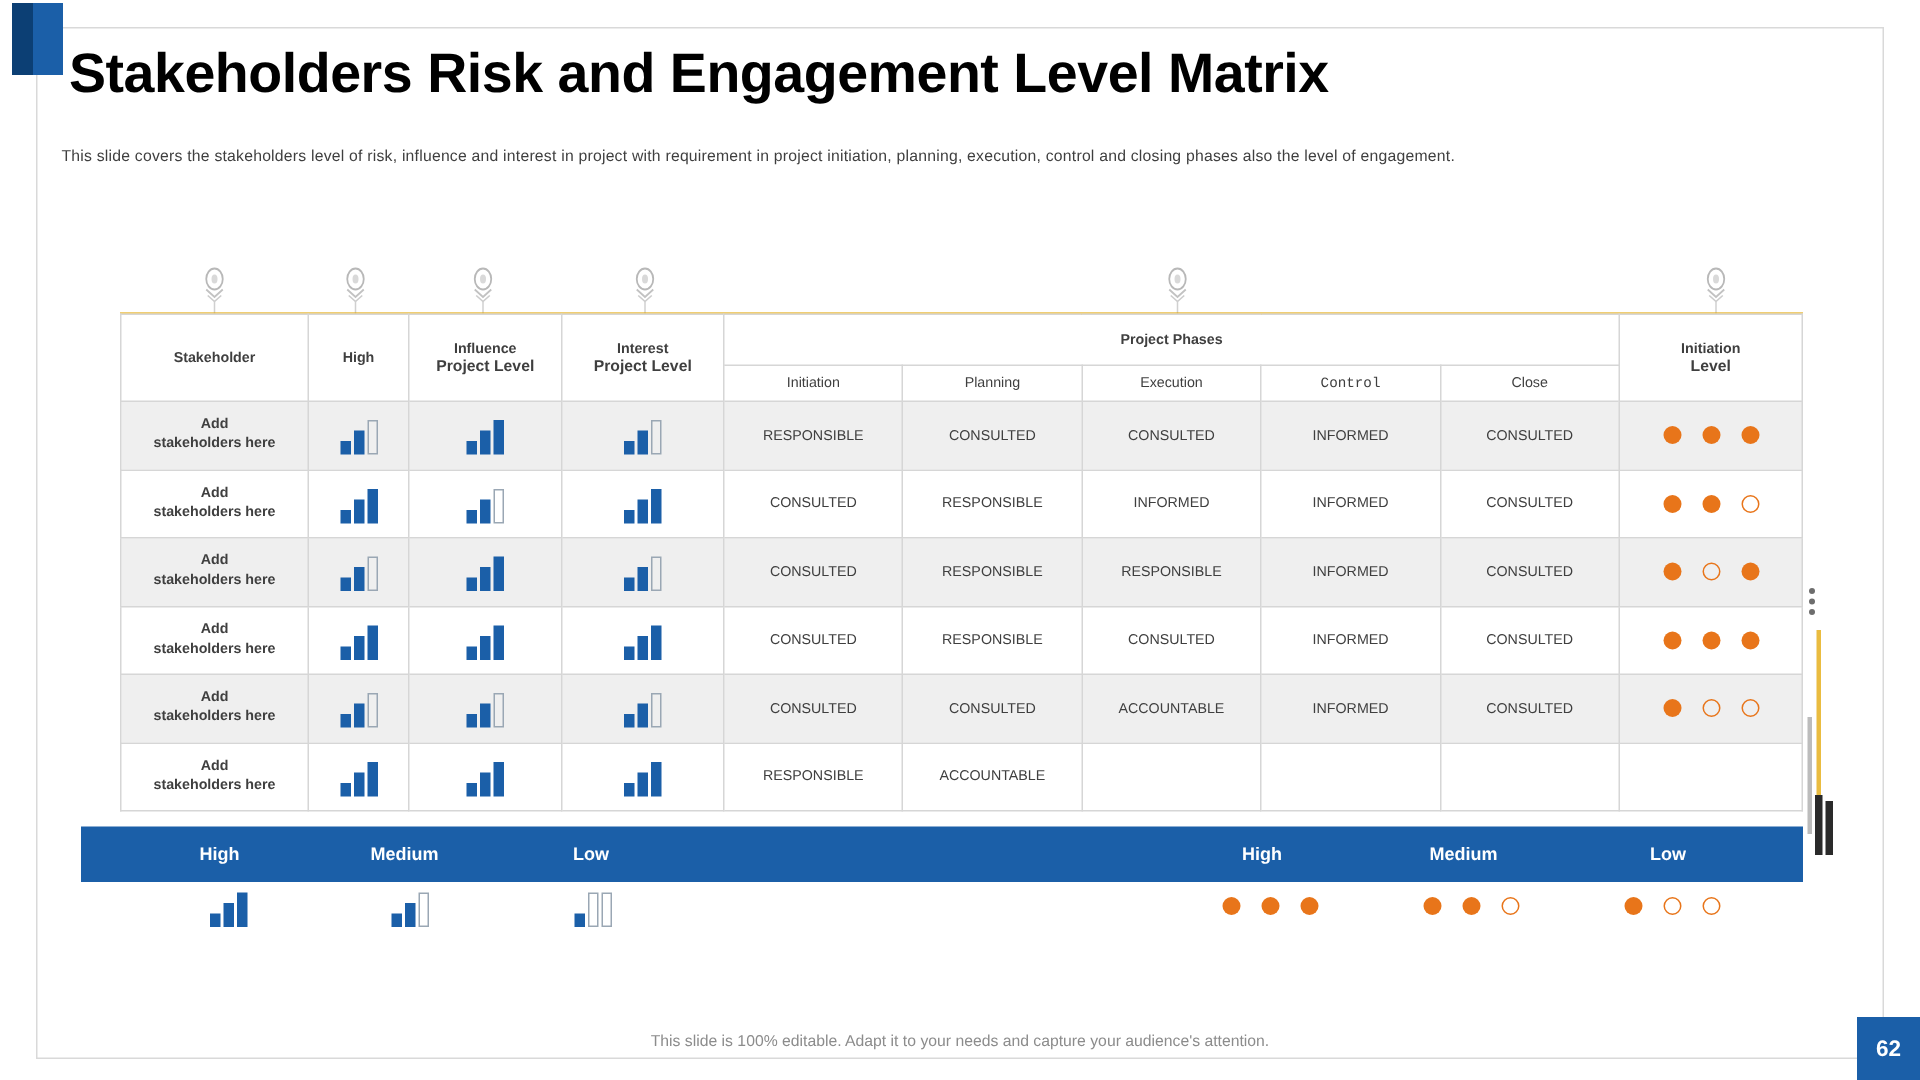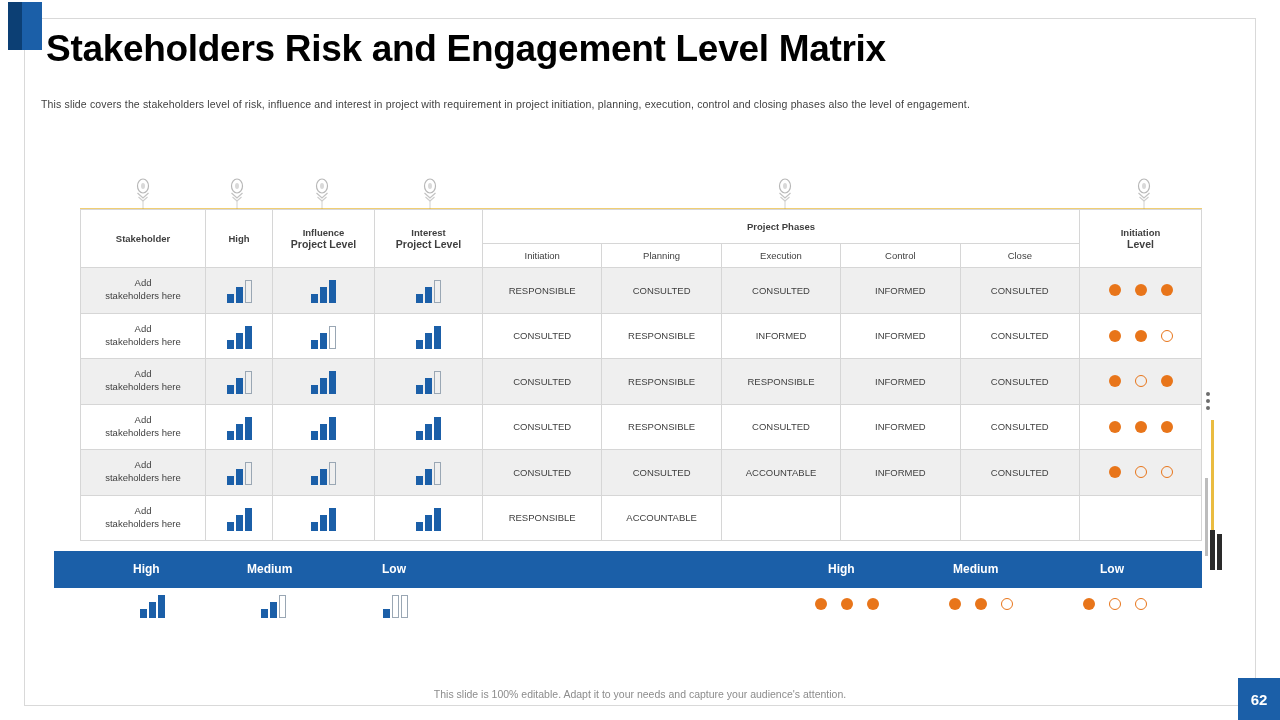--- a/index.html
+++ b/index.html
@@ -76,21 +76,21 @@
   .hdr-phases{
     height:34px; font-size:11.5px; font-weight:bold; color:#1a1a1a;
   }
   .hdr-sub{
     height:24px; font-size:9.5px; color:#3f3f3f; font-weight:normal;
   }
   .row-alt{ background:#efefef; }
   .row-plain{ background:#ffffff; }
   .cell-stake{
     text-align:left; padding-left:13px;
-    font-size:9.5px; font-weight:normal; color:#3f3f3f; line-height:1.35;
+    font-size:9.5px; font-weight:bold; color:#3f3f3f; line-height:1.35;
   }
   .body-row td{ height:45.5px; }
   .bars{ display:flex; align-items:flex-end; justify-content:center; gap:2px; height:26px; }
   .bar{ width:7px; background:#1b5fa8; }
   .bar.empty{ background:transparent; border:1px solid #9aa7b4; }
   .dots{ display:flex; align-items:center; justify-content:center; gap:14px; }
   .dot{ width:12px; height:12px; border-radius:50%; }
   .dot.fill{ background:#e8751a; }
   .dot.open{ border:1.5px solid #e8751a; background:transparent; }
 
@@ -207,21 +207,21 @@
       <th class="hdr-phases" colspan="5">Project Phases</th>
       <th class="hdr-main" rowspan="2" style="width:122px">
         <span>Initiation</span>
         <span class="sub">Level</span>
       </th>
     </tr>
     <tr id="phase-header-row">
         <th class="hdr-sub" style="width: 119px;">Initiation</th>
         <th class="hdr-sub" style="width: 120px;">Planning</th>
         <th class="hdr-sub" style="width: 118px;">Execution</th>
-        <th class="hdr-sub" style="width: 119px;">Control</th>
+        <th class="hdr-sub" style="width: 119px; font-family: Liberation Mono, monospace;">Control</th>
         <th class="hdr-sub" style="width: 119px; margin-left: 26px;">Close</th>
       </tr>
   </thead>
   <tbody id="matrix-body">
       <tr class="body-row row-alt">
         <td class="cell-stake"><span>Add</span><br><span>stakeholders here</span></td>
         <td>
           <div class="bars">
             <div class="bar" style="height: 9px;"></div>
             <div class="bar" style="height: 16px;"></div>

